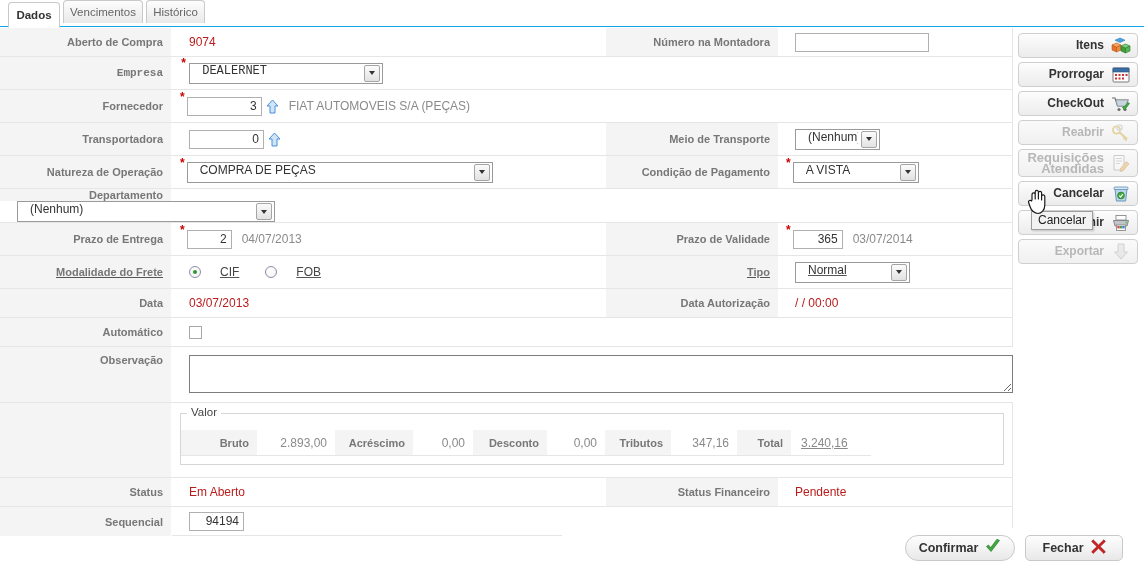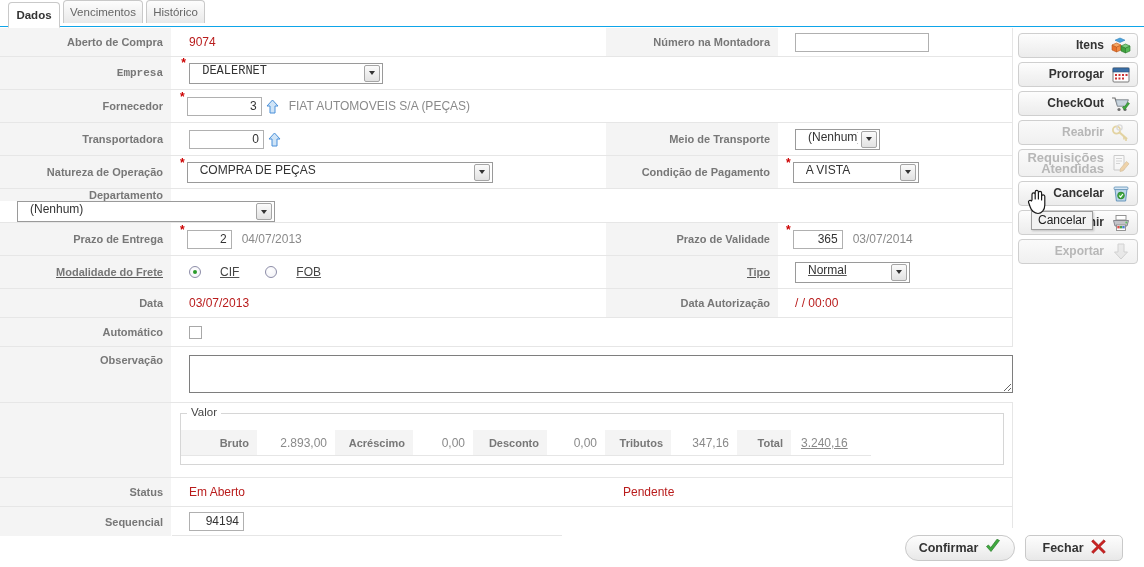--- a/index.html
+++ b/index.html
@@ -454,20 +454,21 @@
     <div class="row">
       <div class="half">
         <div class="seg-l">
           <div class="lbl">Status</div>
           <div class="fld">
             <span class="spacer-req"></span>
             <span class="ro">Em Aberto</span>
           </div>
         </div>
         <div class="seg-r">
+          <div class="lbl-r">Status Financeiro</div>
           <div class="fld">
             <span class="spacer-req"></span>
             <span class="ro">Pendente</span>
           </div>
         </div>
       </div>
     </div>
 
     <div class="row" style="border-bottom:none;">
       <div class="lbl">Sequencial</div>

